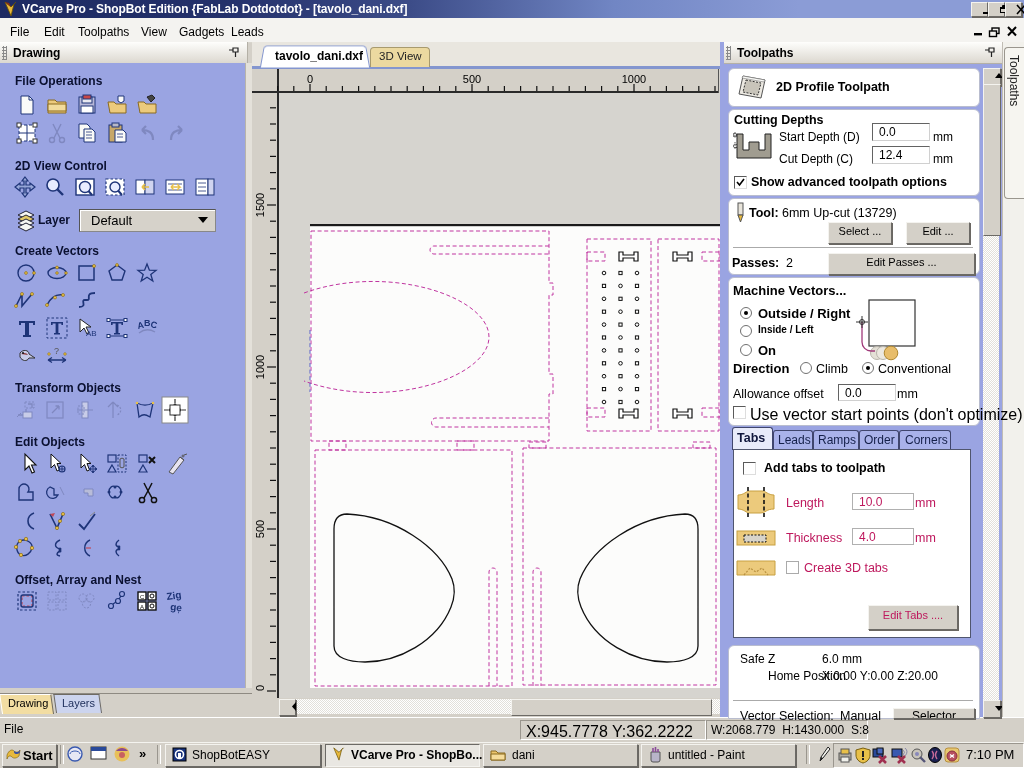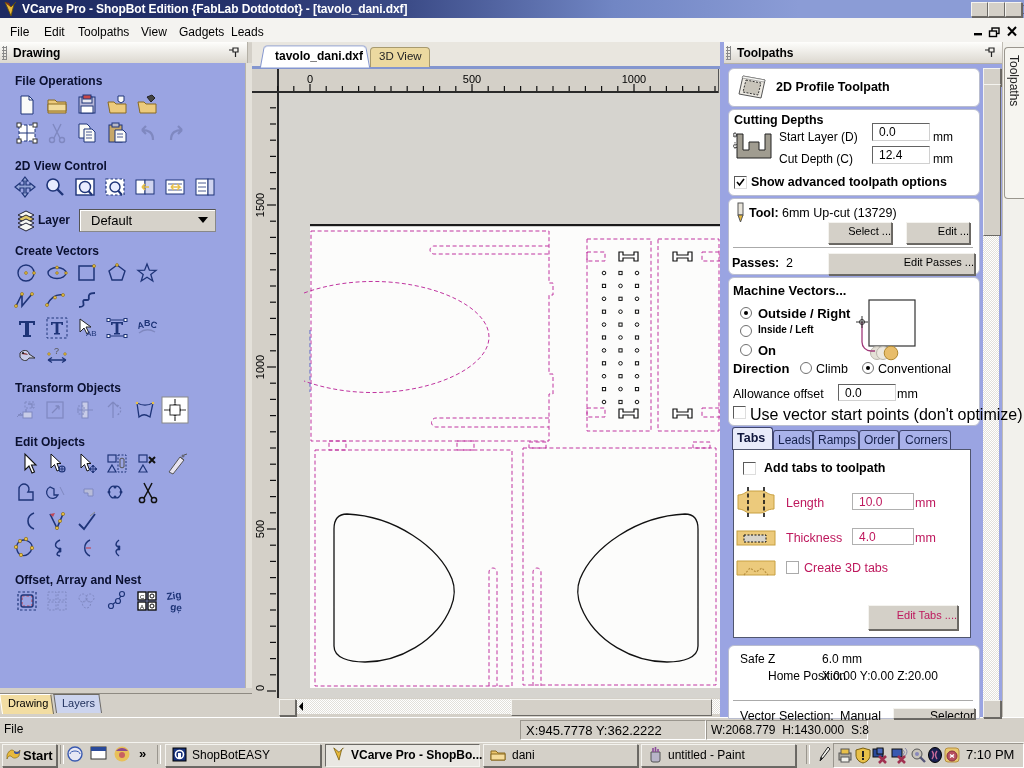--- a/index.html
+++ b/index.html
@@ -1,19 +1,19 @@
 <!DOCTYPE html>
 <html><head><meta charset="utf-8">
 <style>
 html,body{margin:0;padding:0}
 body{width:1024px;height:768px;position:relative;overflow:hidden;font-family:"Liberation Sans",sans-serif;background:#d4d0c8;font-size:11px;color:#000}
 .a{position:absolute}
 .bd{font-weight:bold}
 .hd{position:absolute;font-weight:bold;font-size:12px;color:#0a1030;letter-spacing:0}
-.btn{position:absolute;background:#d4d0c8;border-top:1px solid #f4f3ef;border-left:1px solid #f4f3ef;border-right:1px solid #6c6a66;border-bottom:1px solid #6c6a66;box-shadow:1px 1px 0 #6a6762;text-align:right;font-size:11px}
+.btn{position:absolute;background:#d4d0c8;border-top:1px solid #f4f3ef;border-left:1px solid #f4f3ef;border-right:1px solid #6c6a66;border-bottom:1px solid #6c6a66;box-shadow:1px 1px 0 #6a6762;text-align:center;font-size:11px}
 .inp{position:absolute;background:#fff;border:1px solid #888;border-top-color:#636363;border-left-color:#636363;border-bottom-color:#d0d0d0;border-right-color:#d0d0d0;font-size:12px;padding:1px 0 0 6px}
 .wbox{position:absolute;background:#fff;border:1px solid #b9bdcf;border-radius:6px}
 .cb{position:absolute;width:11px;height:11px;background:#fff;border:1px solid #5a5a5a;border-bottom-color:#ddd;border-right-color:#ddd}
 .rad{position:absolute;width:10px;height:10px;background:#fff;border:1px solid #707070;border-radius:50%}
 .raddot{position:absolute;width:4px;height:4px;background:#000;border-radius:50%;left:3px;top:3px}
 .vsep{position:absolute;width:2px;border-left:1px solid #9a968e;border-right:1px solid #fff}
 .gtxt{color:#be185d}
 svg{position:absolute;overflow:visible}
 </style></head>
 <body>
@@ -719,21 +719,21 @@
       <path d="M8 2 L4 6.5 L8 11 Z" fill="#000"></path>
     </svg>
   </div>
 <div class="a" style="left:511px;top:699px;width:199px;height:15px;background:#d4d0c8;border-top:1px solid #f4f3ef;border-left:1px solid #f4f3ef;border-right:1px solid #6c6a66;border-bottom:1px solid #6c6a66"></div>
 
 <div class="a" style="left:720px;top:42px;width:4px;height:675px;background:#9aa4e2"></div>
 
 <div class="a" style="left:0;top:717px;width:1024px;height:25px;background:#d4d0c8;border-top:1px solid #fff"></div>
 <div class="a" style="left:4px;top:722px;font-size:12px">File</div>
 <div class="a" style="left:520px;top:720px;width:184px;height:18px;border:1px solid #9a968e;border-bottom-color:#fff;border-right-color:#fff"></div>
-<div class="a" style="left:526px;top:723px;font-size:13px">X:945.7778 Y:362.2222</div>
+<div class="a" style="left:526px;top:723px;font-size:16px">X:945.7778 Y:362.2222</div>
 <div class="a" style="left:706px;top:720px;width:160px;height:18px;border:1px solid #9a968e;border-bottom-color:#fff;border-right-color:#fff"></div>
 <div class="a" style="left:711px;top:723px;font-size:12px">W:2068.779&nbsp; H:1430.000&nbsp; S:8</div>
 
 <div class="a" style="left:0;top:742px;width:1024px;height:26px;background:#d4d0c8;border-top:1px solid #f4f3ef"></div>
 <div class="btn" style="left:2px;top:744px;width:53px;height:21px"></div>
 <svg class="a" style="left:6px;top:747px" width="15" height="15" viewBox="0 0 15 15">
     <path d="M1 8 C3 3 6 2 8 4 C10 6 13 5 14 3 L13 9 C11 11 8 12 6 10 C4 8 2 9 1 12 Z" fill="#e8b93c" stroke="#7a5c00" stroke-width="0.6"></path>
     <path d="M8 4 C10 6 13 5 14 3 L13.6 6 C11 8 9 7 8 5.5 Z" fill="#3a50a0"></path>
   </svg>
 <div class="a bd" style="left:23px;top:748px;font-size:13px">Start</div>
@@ -878,21 +878,21 @@
 <div class="a bd" style="left:776px;top:80px;font-size:12.5px">2D Profile Toolpath</div>
 
 <div class="wbox" style="left:728px;top:109px;width:250px;height:85px"></div>
 <div class="a bd" style="left:734px;top:113px;font-size:12.5px">Cutting Depths</div>
 <svg class="a" style="left:733px;top:128px" width="42" height="38" viewBox="0 0 42 38">
  <path d="M10 6 L10 22 L16 22 L16 14 L26 14 L26 22 L32 22 L32 6 L38 6 L38 30 L4 30 L4 6 Z" fill="#a09c90" stroke="#222" stroke-width="1"></path>
  <path d="M2 4 v6 M2 14 v8" stroke="#333" stroke-width="0.8" stroke-dasharray="1.5 1.2"></path>
  <text x="0" y="9" font-size="6" font-family="Liberation Sans">D</text>
  <text x="0" y="20" font-size="6" font-family="Liberation Sans">C</text>
 </svg>
-<div class="a" style="left:779px;top:130px;font-size:12px">Start Layer (D)</div>
+<div class="a" style="left:779px;top:130px;font-size:12px">Start Depth (D)</div>
 <div class="inp" style="left:872px;top:123px;width:50px;height:15px">0.0</div>
 <div class="a" style="left:933px;top:130px;font-size:12px">mm</div>
 <div class="a" style="left:779px;top:152px;font-size:12px">Cut Depth (C)</div>
 <div class="inp" style="left:872px;top:146px;width:50px;height:15px">12.4</div>
 <div class="a" style="left:933px;top:152px;font-size:12px">mm</div>
 <div class="cb" style="left:734px;top:176px">
     <svg width="11" height="11">
       <path d="M2 5 L4.5 8 L9 2" fill="none" stroke="#000" stroke-width="1.6"></path>
     </svg>
   </div>

